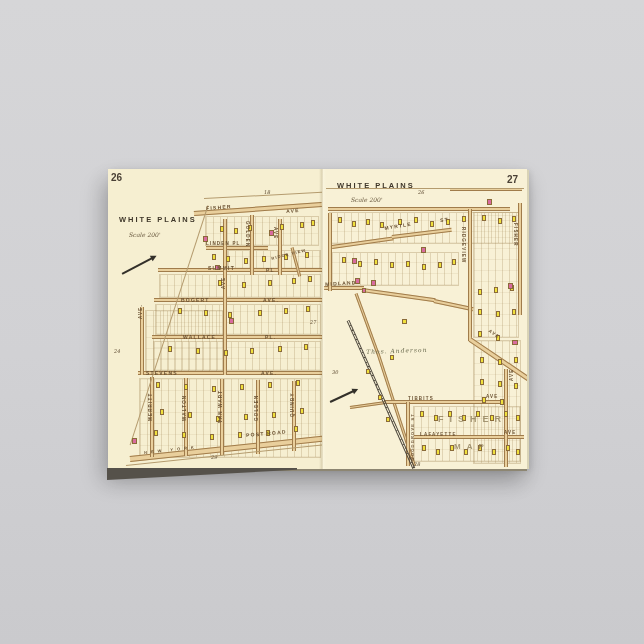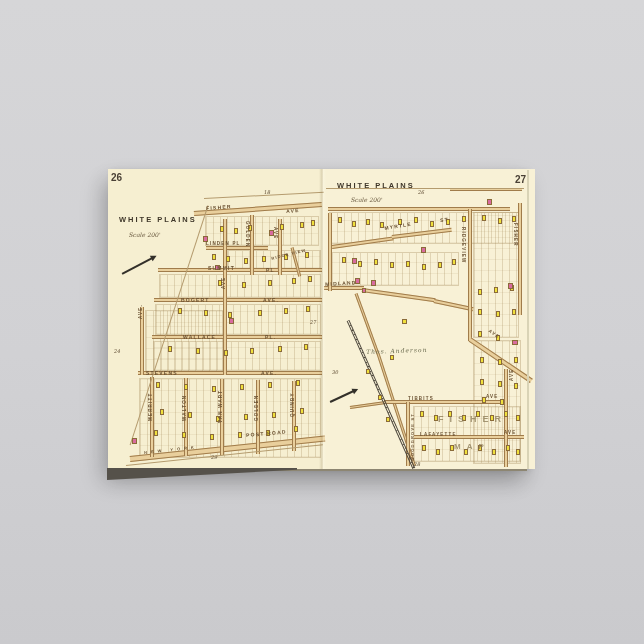--- a/index.html
+++ b/index.html
@@ -3,21 +3,21 @@
 <meta charset="utf-8">
 <style>
   html,body{margin:0;padding:0;width:644px;height:644px;overflow:hidden;
     font-family:"Liberation Sans",sans-serif;}
   .scene{position:relative;width:644px;height:644px;
     background:linear-gradient(180deg,#d6d6d8 0%,#d1d1d4 55%,#cacacd 100%);}
   
   .canvas-print{position:absolute;left:108px;top:169px;width:419px;height:300px;
     background:var(--paper,#f7f1d5);
     box-shadow:0 10px 20px rgba(0,0,0,.20), -8px 14px 22px rgba(0,0,0,.12), 3px 2px 6px rgba(0,0,0,.10);}
-  .page{position:absolute;top:0;height:300px;overflow:hidden;padding-left:8px;}
+  .page{position:absolute;top:0;height:300px;overflow:hidden;}
   .page-left{left:0;width:214px;background:#f6efd1;}
   .page-right{left:214px;width:205px;background:#f8f1d6;}
   .layers{position:absolute;left:0;top:0;width:100%;height:100%;}
   .fold{position:absolute;left:211px;top:0;width:7px;height:300px;
     background:linear-gradient(90deg,rgba(120,100,60,0) 0%,rgba(120,100,60,.22) 45%,rgba(255,255,240,.25) 60%,rgba(120,100,60,0) 100%);z-index:4;}
   .edge-wedge{position:absolute;left:-1px;top:299px;width:190px;height:12px;
     background:var(--edge-dark,#55514a);
     clip-path:polygon(0 0,100% 0,100% 14%,0 100%);z-index:5;}
   .edge-line{position:absolute;left:0;top:300px;width:100%;height:2px;background:#8d8672;z-index:4;}
   .edge-right{position:absolute;left:419px;top:1px;width:2px;height:299px;background:#d9d3b6;z-index:4;}

